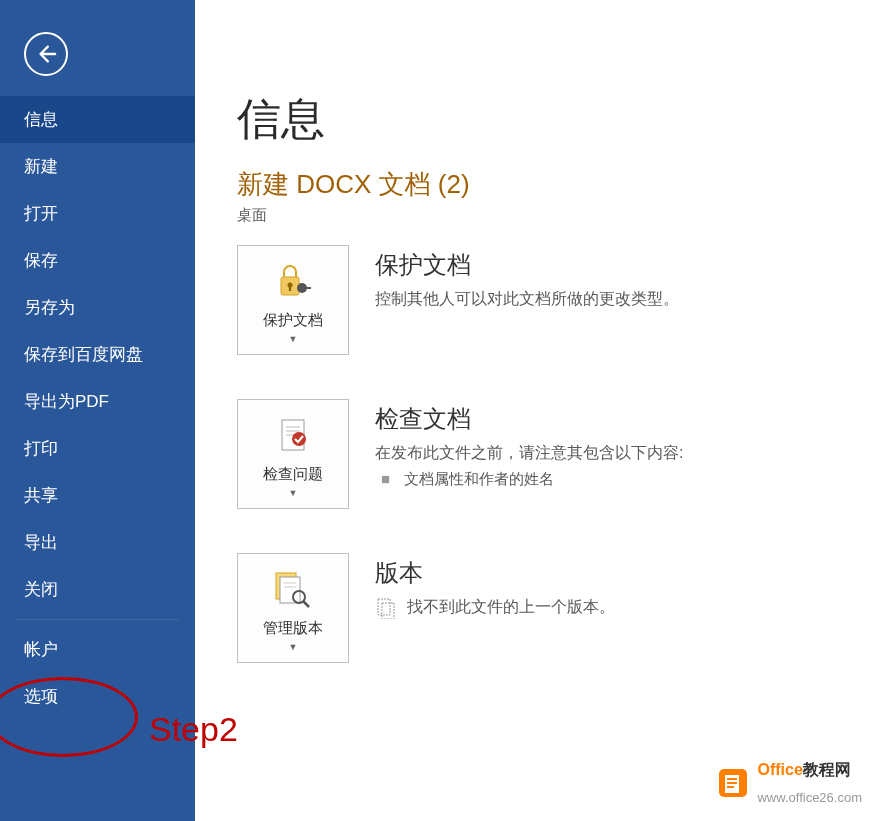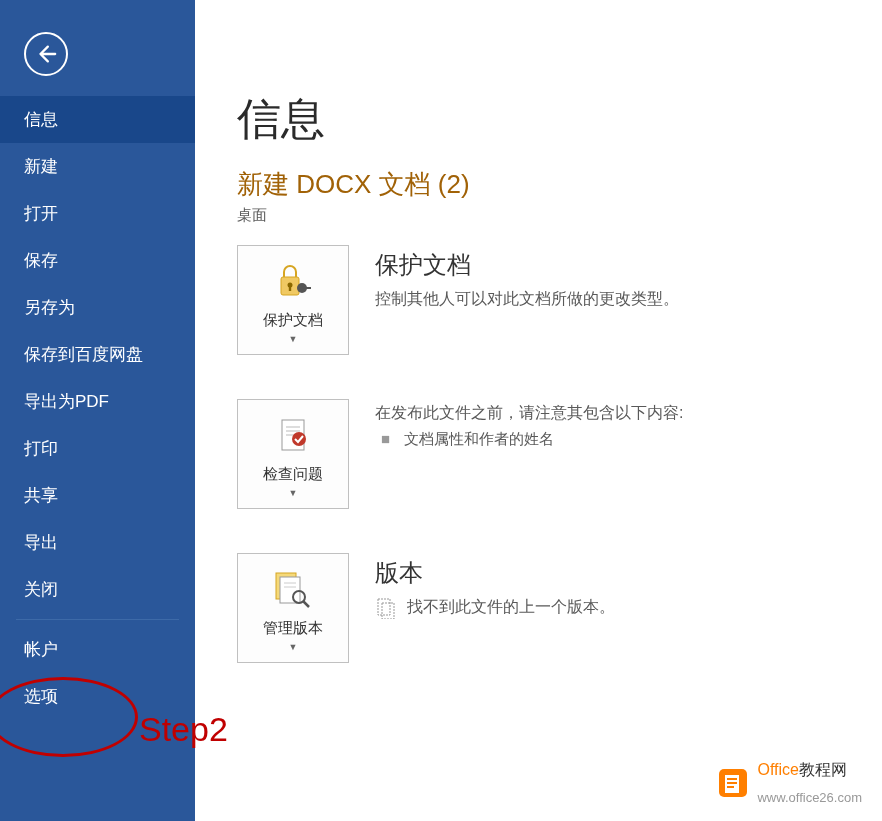--- a/index.html
+++ b/index.html
@@ -147,21 +147,21 @@
   top: 677px;
   width: 150px;
   height: 80px;
   border: 3px solid #c00000;
   border-radius: 50%;
   z-index: 10;
   pointer-events: none;
 }
 .annotation-text {
   position: absolute;
-  left: 139px;
+  left: 149px;
   top: 710px;
   font-size: 34px;
   color: #c00000;
   z-index: 10;
   font-family: "Segoe UI", sans-serif;
 }
 .watermark {
   position: absolute;
   right: 20px;
   bottom: 16px;
@@ -170,21 +170,21 @@
   gap: 6px;
 }
 .watermark-text {
   display: flex;
   flex-direction: column;
   font-size: 16px;
   line-height: 1.1;
 }
 .watermark-text .top {
   color: #ff7f00;
-  font-weight: normal;
+  font-weight: bold;
 }
 .watermark-text .top .black {
   color: #333;
 }
 .watermark-text .bottom {
   color: #999;
   font-size: 13px;
   margin-top: 12px;
 }
 </style>
@@ -248,20 +248,21 @@
           <line x1="13" y1="16" x2="27" y2="16" stroke="#bbb" stroke-width="1"></line>
           <line x1="13" y1="20" x2="27" y2="20" stroke="#bbb" stroke-width="1"></line>
           <circle cx="26" cy="24" r="7" fill="#c0392b"></circle>
           <path d="M22 24 L25 27 L30 21" stroke="#fff" stroke-width="2" fill="none"></path>
         </svg>
       </div>
       <span>检查问题</span>
       <span class="chevron">▼</span>
     </div>
     <div class="section-content">
+      <div class="section-title">检查文档</div>
       <div class="section-desc">在发布此文件之前，请注意其包含以下内容:</div>
       <div class="section-list">
         <span class="bullet">■</span><span>文档属性和作者的姓名</span>
       </div>
     </div>
   </div>
 
   <div class="section">
     <div class="action-button">
       <div class="icon-wrap">

